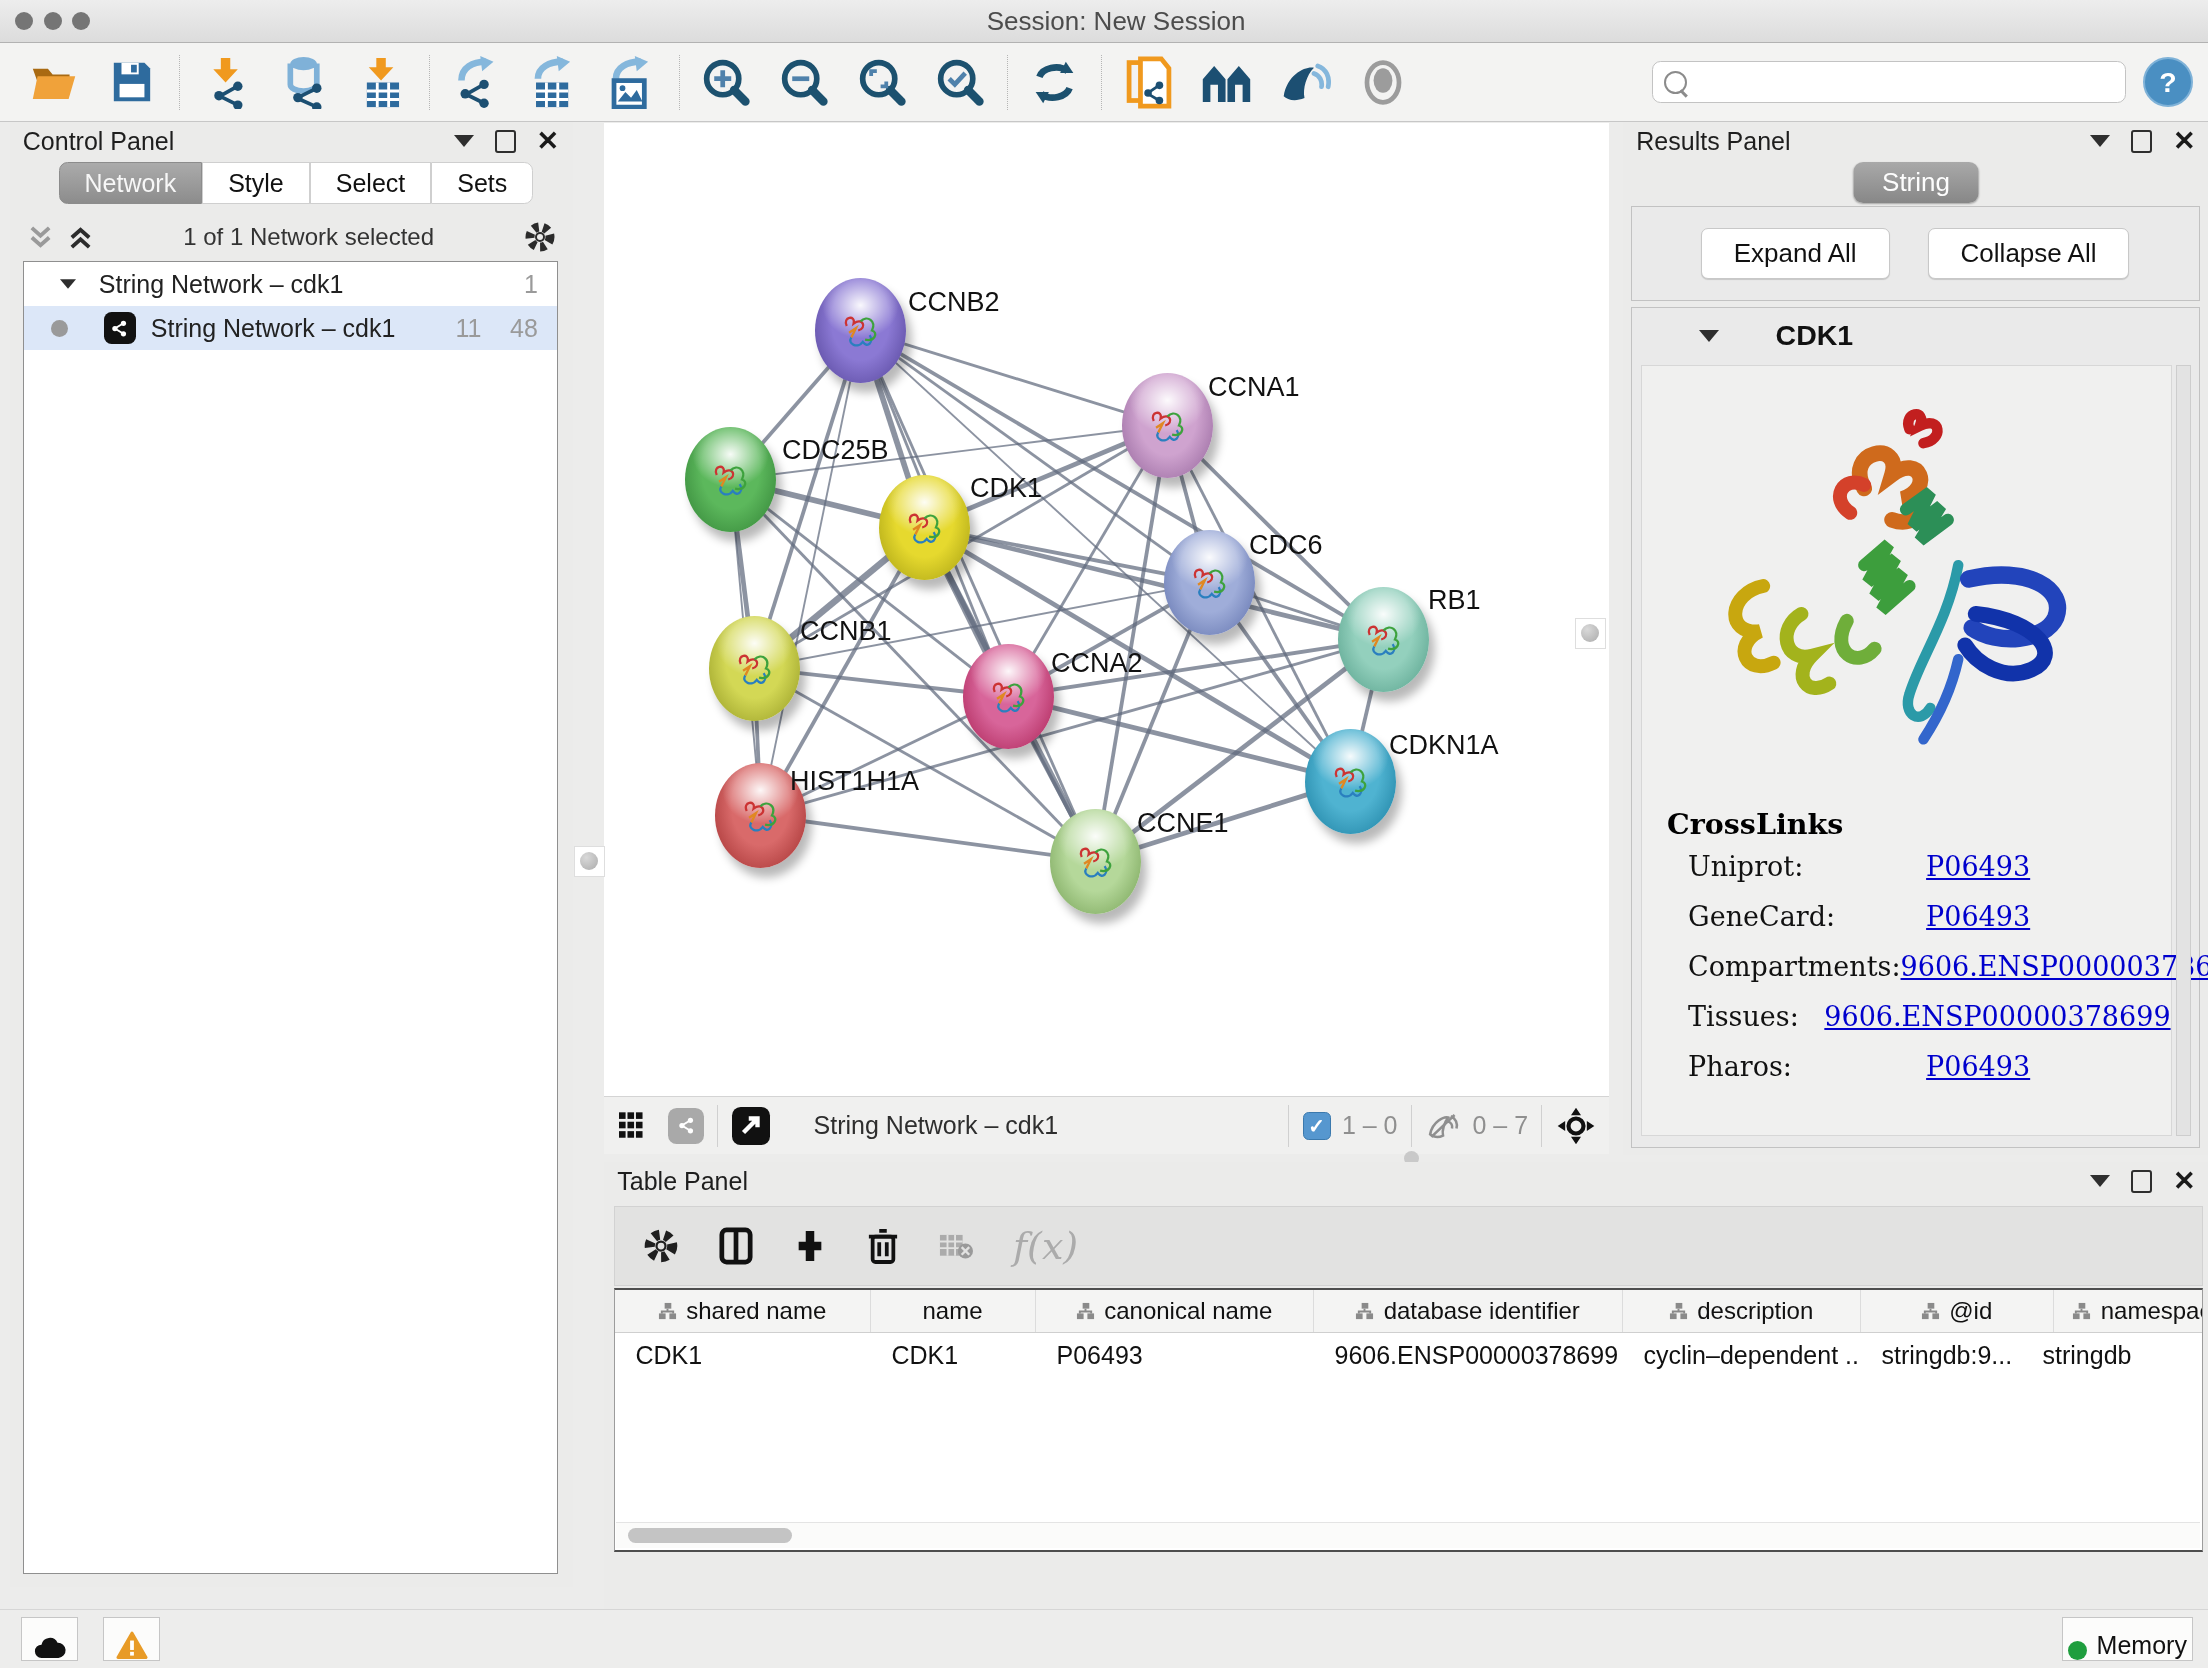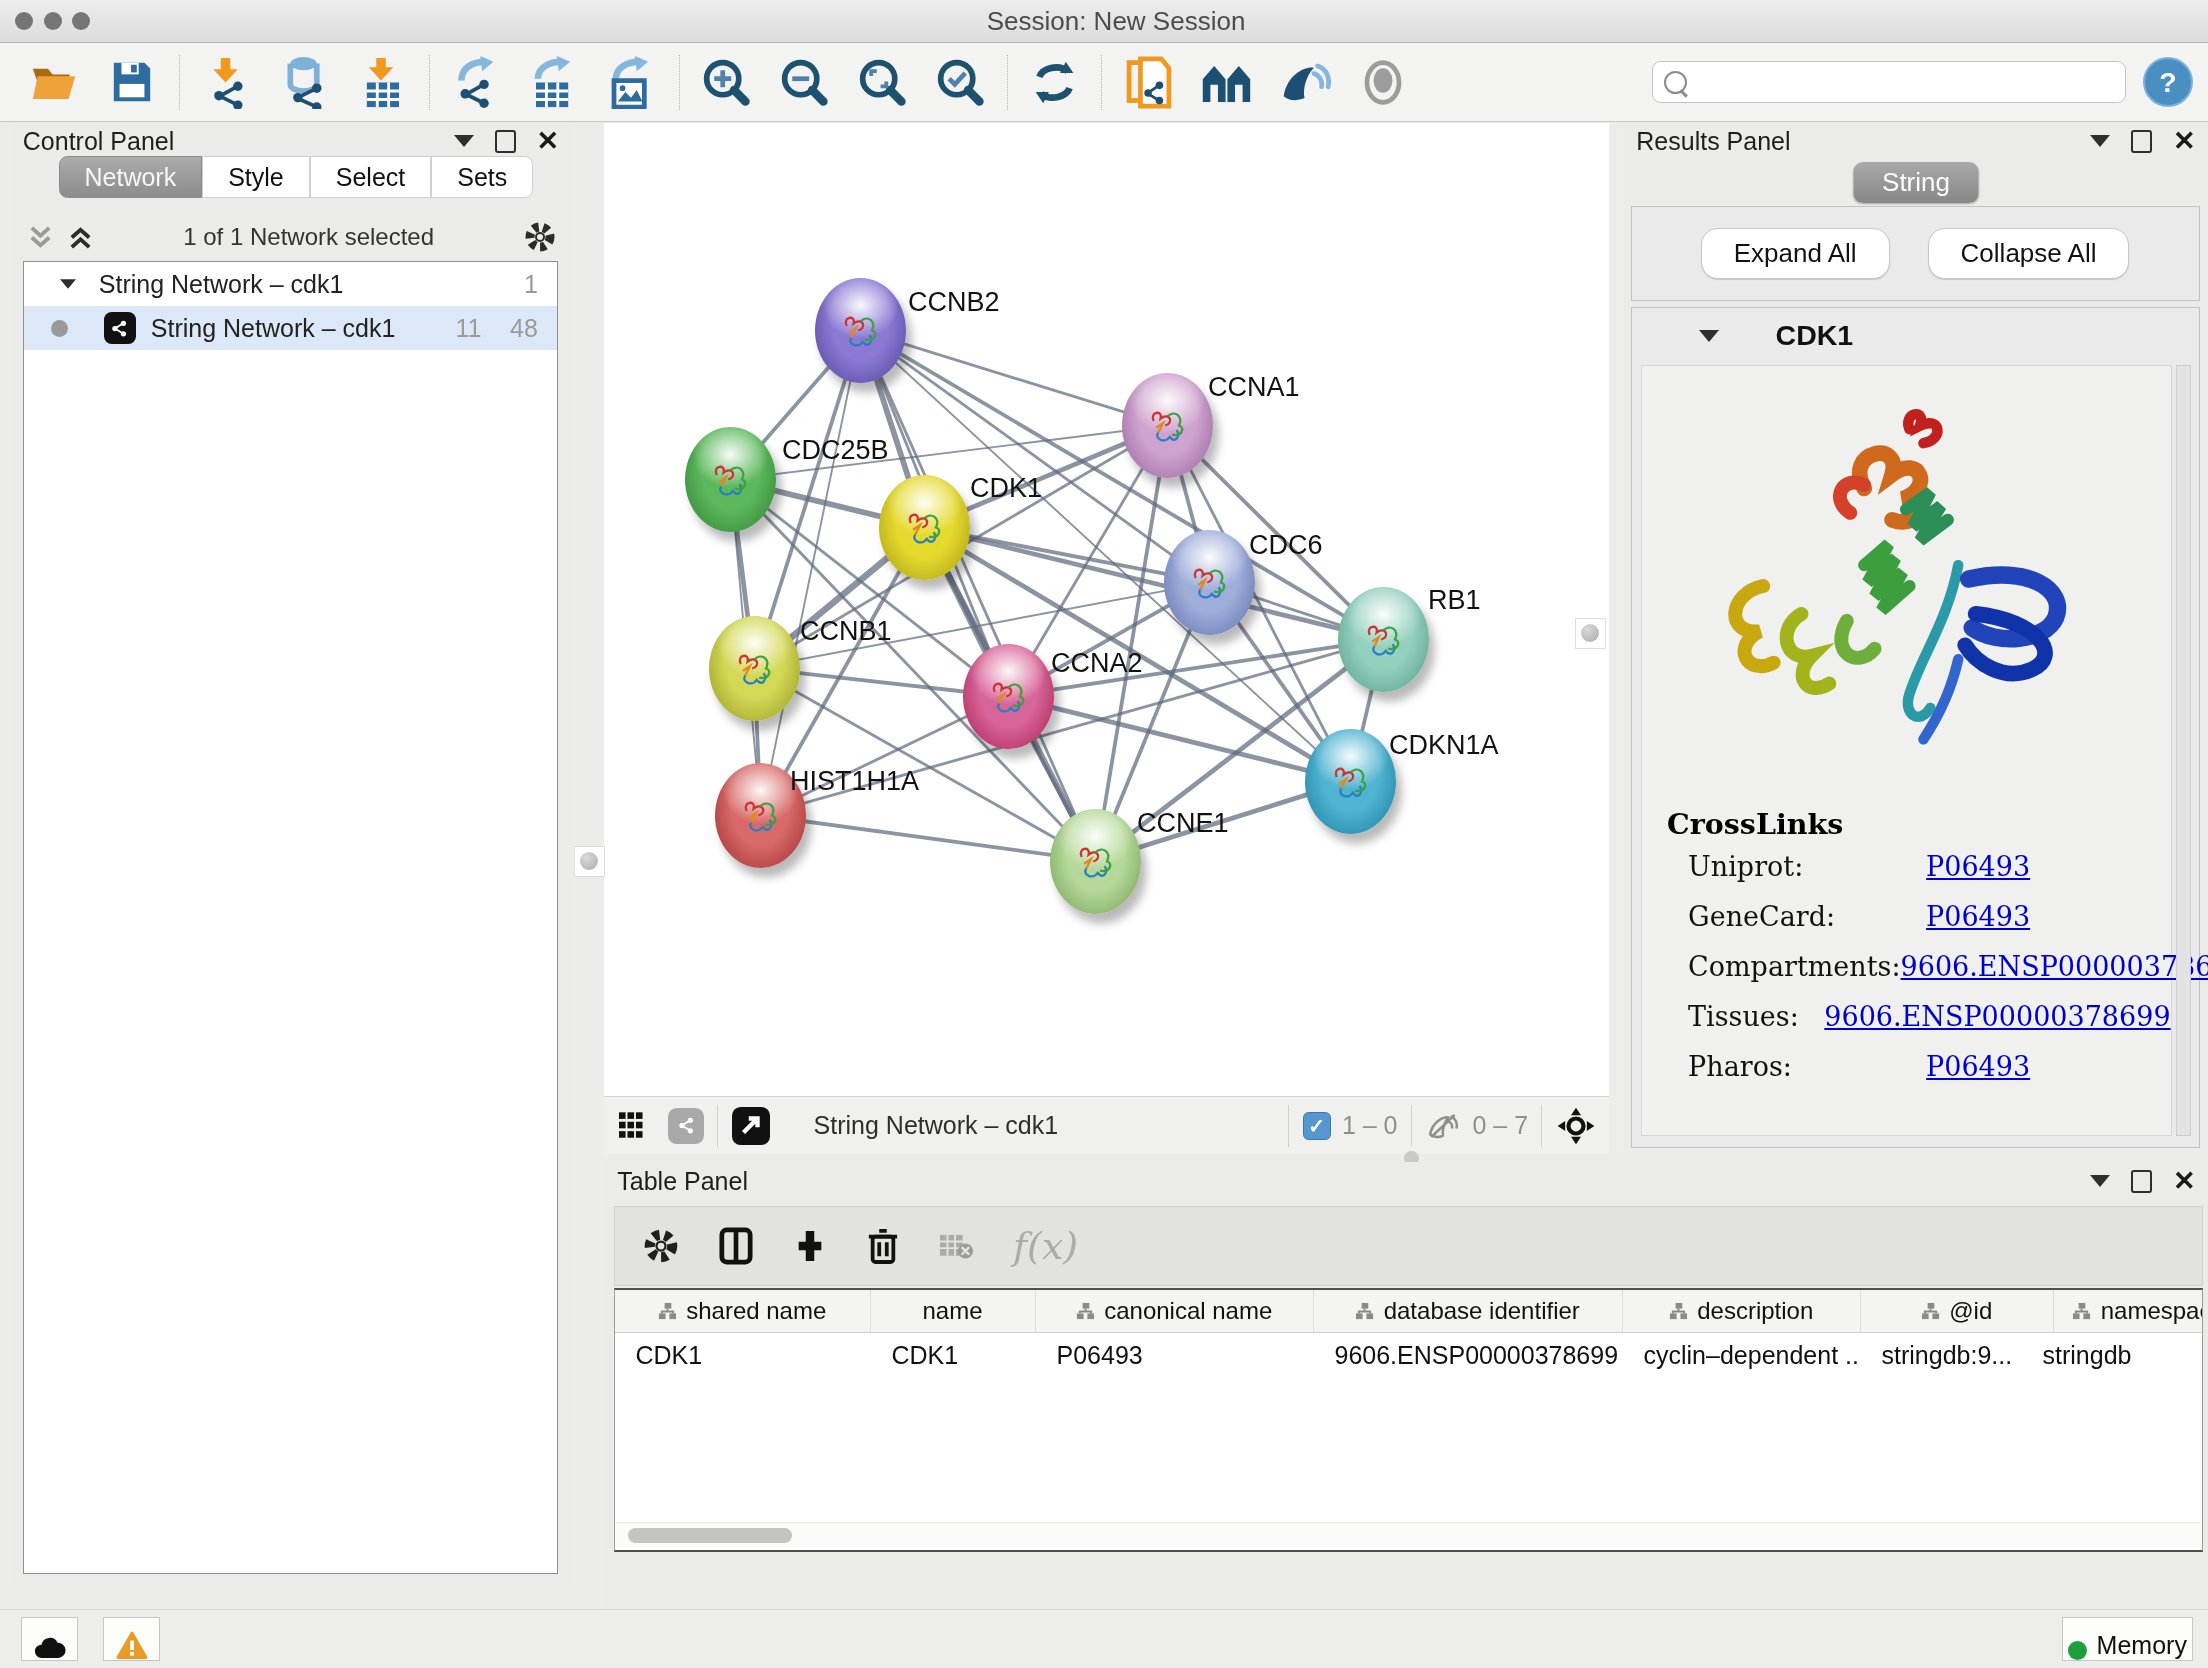--- a/index.html
+++ b/index.html
@@ -24,21 +24,21 @@
   .helpbtn{width:46px;height:46px;border-radius:50%;background:#4a8fc2;border:2.9px solid #7fb2d8;color:#fff;
            font-size:28.5px;font-weight:bold;display:flex;align-items:center;justify-content:center;margin-left:17px;flex:0 0 auto;}
   
   .phead{height:38px;display:flex;align-items:center;padding:0 13.3px;font-size:25px;color:#1e1e1e;}
   .picons{margin-left:auto;display:flex;align-items:center;gap:21px;}
   .tri-down{width:0;height:0;border-left:10.5px solid transparent;border-right:10.5px solid transparent;border-top:12.4px solid #2e2e2e;}
   .floatico{width:17px;height:19px;border:2.9px solid #2e2e2e;border-radius:2.9px;}
   .closeico{font-size:27px;font-weight:bold;color:#1a1a1a;line-height:19px;}
   
   .cpanel{left:9.5px;top:122px;width:563px;height:1465px;background:#ebebea;}
-  .tabs{left:49px;top:34px;display:flex;align-items:center;}
+  .tabs{left:49px;top:40px;display:flex;align-items:center;}
   .tab{padding:5.7px 25px;font-size:25px;background:#fff;border:1px solid #cfcfcf;color:#111;}
   .tab.first{border-radius:8.6px 0 0 8.6px;}
   .tab.last{border-radius:0 8.6px 8.6px 0;}
   .tab.active{background:linear-gradient(#ababab,#8c8c8c);color:#f7f7f7;border-color:#8c8c8c;}
   .cp-sub{left:0;top:95px;width:563px;height:40px;display:flex;align-items:center;padding:0 17px;box-sizing:border-box;font-size:24px;color:#333;}
   .tree{left:13.3px;top:139px;width:535px;height:1313px;background:#fff;border:1.9px solid #8f8f8f;box-sizing:border-box;}
   .trow{height:44px;display:flex;align-items:center;font-size:25px;}
   .trow .cnt{color:#9a9a9a;}
   .trow.sel{background:#dce7f8;}
   .sharebadge{width:32px;height:32px;border-radius:7.6px;background:#111;display:flex;align-items:center;justify-content:center;}
@@ -60,21 +60,21 @@
             font-size:20px;font-weight:bold;display:flex;align-items:center;justify-content:center;}
   .split-handle{width:28.5px;height:28.5px;background:#fff;border:1px solid #dedede;display:flex;align-items:center;justify-content:center;}
   .split-handle i{width:18px;height:18px;border-radius:50%;background:radial-gradient(circle at 35% 30%,#d9d9d9,#ababab);}
   .split-dot{width:15px;height:15px;border-radius:50%;background:#c9c9c9;}
   
   .rpanel{left:1623px;top:122px;width:586px;height:1033px;background:#ebebea;}
   .stringtab{left:50%;top:40px;transform:translateX(-50%);padding:4.8px 28.5px;font-size:26px;color:#fdfdfd;
              background:linear-gradient(#a9a9a9,#878787);border-radius:9.5px;box-shadow:0 1px 1.9px rgba(0,0,0,.3);}
   .rbox1{left:7.6px;top:84px;width:569px;height:95px;border:1px solid #c2c2c2;background:#eaeaea;
          display:flex;align-items:center;justify-content:center;gap:38px;box-sizing:border-box;}
-  .wbtn{background:#fff;border:1px solid #c8c8c8;border-radius:17px;padding:8.6px 32px;font-size:26px;color:#111;box-shadow:0 1px 1px rgba(0,0,0,.15);}
+  .wbtn{background:#fff;border:1px solid #c8c8c8;border-radius:7px;padding:8.6px 32px;font-size:26px;color:#111;box-shadow:0 1px 1px rgba(0,0,0,.15);}
   .rbox2{left:7.6px;top:185px;width:569px;height:841px;border:1px solid #c2c2c2;background:#eaeaea;box-sizing:border-box;}
   .generow{height:55px;display:flex;align-items:center;gap:57px;padding-left:67px;}
   .genename{font-size:28.5px;font-weight:bold;color:#111;}
   .genebody{position:absolute;left:9.5px;top:57px;right:27px;bottom:11.4px;background:#f0f0ef;border:1px solid #d7d7d7;}
   .genedesc{padding:11.4px 0 0 21px;font-size:26px;color:#1b1b1b;}
   .xl{font-family:"DejaVu Serif","Liberation Serif",serif;}
   .xlhead{font-size:28.5px;font-weight:bold;color:#000;padding-left:25px;}
   .xlrow{display:flex;font-size:27px;padding:9.5px 0 9.5px 46px;}
   .xlrow .lab{width:238px;color:#111;}
   .xlrow a{color:#0000cd;text-decoration:underline;}

